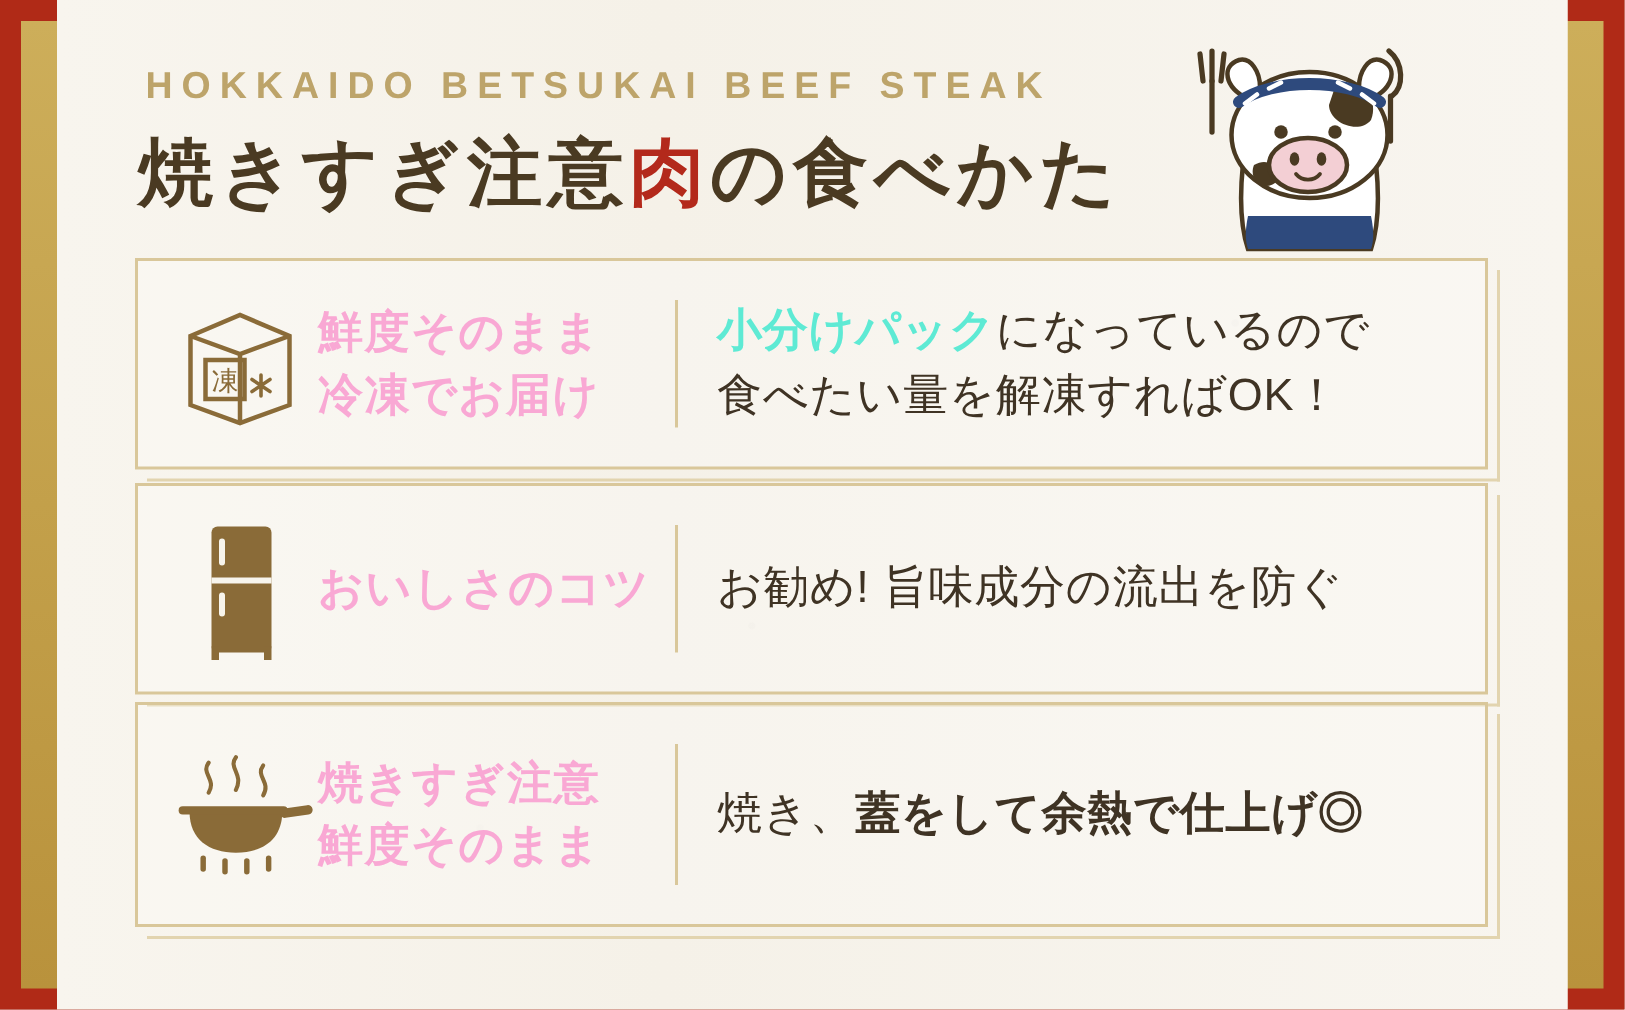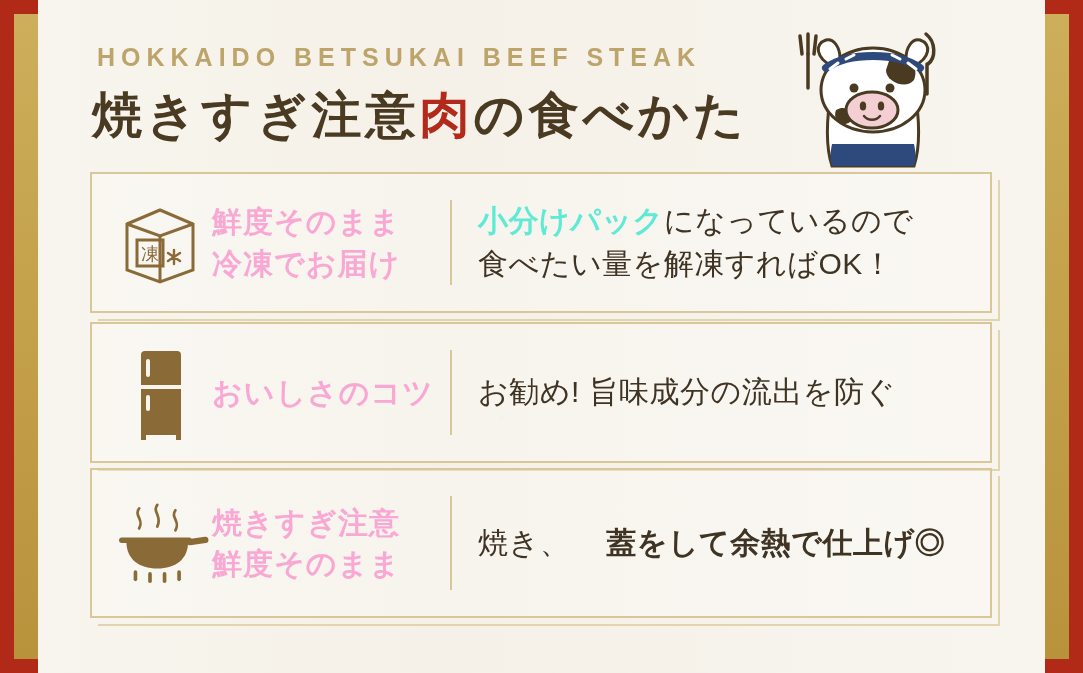--- a/index.html
+++ b/index.html
@@ -76,21 +76,21 @@
   .divider{
     position:absolute;left:358px;top:26px;bottom:26px;width:2px;background:#d9c79a;
   }
   .right-text{
     position:absolute;left:386px;top:0;right:16px;height:100%;
     display:flex;flex-direction:column;justify-content:center;
     color:#3f3324;font-size:30px;line-height:1.42;letter-spacing:0.5px;
     white-space:nowrap;
   }
   .right-text .em{color:#5eead4;font-weight:bold;}
-  .right-text .emd{color:#3f3324;font-weight:bold;margin-left:36px;}
+  .right-text .emd{color:#3f3324;font-weight:bold;}
   .right-text .ln{display:block;}
 </style>
 </head>
 <body>
 
 <div id="page">
   <div class="gold-frame"></div>
   <div class="paper"></div>
 
   <div class="content">

